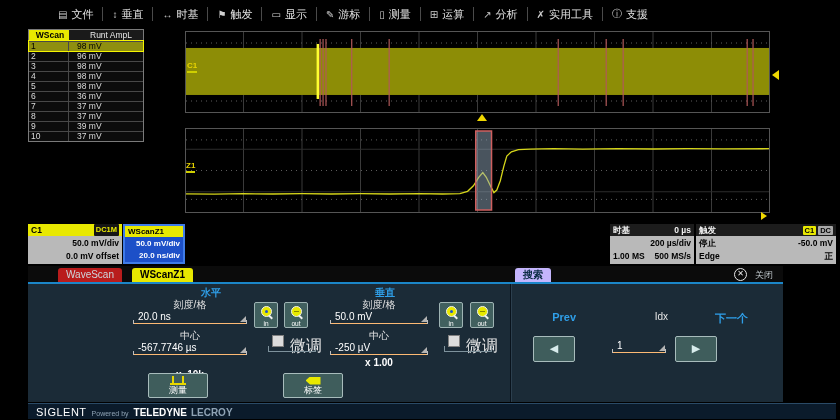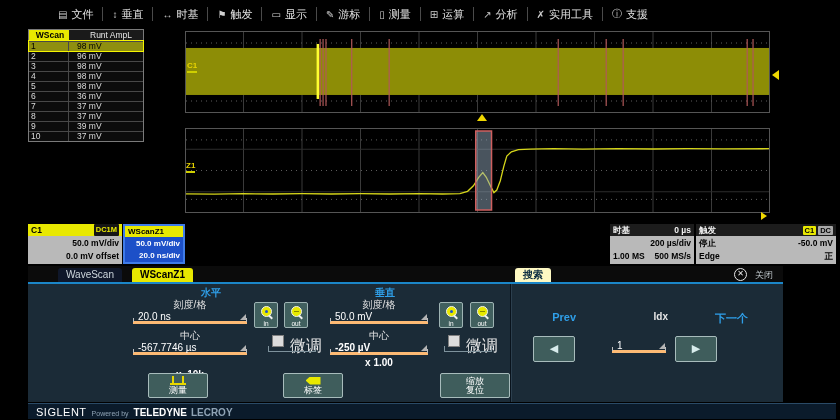--- a/index.html
+++ b/index.html
@@ -56,48 +56,48 @@
   #desc-trg{left:696px;width:140px;}
   .badge-c1{background:#e8e800;color:#000;font-size:7.5px;padding:0 2px;font-weight:bold;border-radius:1px;}
   .badge-dc{background:#a8a8a8;color:#000;font-size:7.5px;padding:0 2px;font-weight:bold;border-radius:1px;margin-left:2px;}
 
   
   #dialog{position:absolute;left:28px;top:266px;width:755px;height:136px;background:#1b2b37;}
   #tabbar{position:absolute;left:0;top:0;width:100%;height:18px;background:#0b0b0b;
           border-bottom:2px solid #1b86c8;box-sizing:border-box;}
   .tab{position:absolute;top:2px;height:14px;line-height:14px;padding:0 8px;font-size:10px;
        border-radius:3px 3px 0 0;white-space:nowrap;}
-  #tab-wavescan{left:30px;background:#0f172a;color:#cdd6dc;}
+  #tab-wavescan{left:30px;background:#b91c1c;color:#cdd6dc;}
   #tab-wscanz1{left:104px;background:#e8e800;color:#000;font-weight:bold;}
-  #tab-search{left:487px;background:#fef9c3;color:#07293f;font-weight:bold;}
+  #tab-search{left:487px;background:#c4b5fd;color:#07293f;font-weight:bold;}
   #close-btn{position:absolute;left:706px;top:2px;width:13px;height:13px;border:1.5px solid #e8e8e8;
              border-radius:50%;color:#e8e8e8;font-size:8px;line-height:10px;text-align:center;box-sizing:border-box;}
   #close-label{position:absolute;left:727px;top:3px;font-size:9px;color:#c0c8cc;}
   #search-divider{position:absolute;left:482px;top:18px;width:1px;height:118px;background:#09131c;}
   #search-divider2{position:absolute;left:483px;top:18px;width:1px;height:118px;background:#2c3f4e;}
 
   .sec-title{position:absolute;color:#2f9fe8;font-weight:bold;font-size:10px;text-align:center;}
   #title-h{left:148px;top:20px;width:70px;}
   #title-v{left:322px;top:20px;width:70px;}
   .fld-label{position:absolute;color:#e6e6e6;font-size:10px;text-align:center;}
   #h-scale-label{left:105px;top:32px;width:114px;}
   #h-center-label{left:105px;top:63px;width:114px;}
   #v-scale-label{left:302px;top:32px;width:98px;}
   #v-center-label{left:302px;top:63px;width:98px;}
 
-  .field{position:absolute;height:14px;border-bottom:3px solid #fdba74;color:#fff;font-size:10px;
+  .field{position:absolute;height:14px;border-bottom:1px solid #fdba74;color:#fff;font-size:10px;
          line-height:14px;padding-left:5px;box-sizing:border-box;}
   .field::before{content:"";position:absolute;left:0;bottom:-1px;width:1px;height:4px;background:#c0c0c0;}
   .field::after{content:"";position:absolute;right:0;bottom:-1px;width:1px;height:4px;background:#c0c0c0;}
   .field .ftri{position:absolute;right:1px;bottom:1px;width:0;height:0;
                border-left:6px solid transparent;border-bottom:6px solid #b4b4b4;}
   #h-scale-field{left:105px;top:44px;width:114px;}
   #h-center-field{left:105px;top:75px;width:114px;}
   #v-scale-field{left:302px;top:44px;width:98px;}
-  #v-center-field{left:302px;top:75px;width:98px;font-weight:bold;}
+  #v-center-field{left:302px;top:75px;width:98px;}
   #idx-field{left:584px;top:73px;width:54px;}
 
   .factor{position:absolute;color:#fff;font-size:10px;font-weight:bold;text-align:center;white-space:pre;}
   #h-factor{left:105px;top:91px;width:114px;margin-top:12px;}
   #v-factor{left:302px;top:91px;width:98px;}
 
   .zoom-btn{position:absolute;width:24px;height:26px;background:#41605f;border:1px solid #9fb4b4;
             border-radius:2px;box-sizing:border-box;}
   #h-in{left:226px;top:36px;} #h-out{left:256px;top:36px;}
   #v-in{left:411px;top:36px;} #v-out{left:442px;top:36px;}
@@ -121,21 +121,21 @@
   #btn-measure{left:120px;width:60px;}
   #btn-label{left:255px;width:60px;}
   #btn-zoomreset{left:412px;width:70px;}
   .cal-icon{position:relative;width:16px;height:7px;border-bottom:2px solid #e8d800;margin-bottom:1px;}
   .cal-icon::before{content:"";position:absolute;left:2px;top:0;width:2px;height:7px;background:#e8d800;}
   .cal-icon::after{content:"";position:absolute;right:2px;top:0;width:2px;height:7px;background:#e8d800;}
   .tag-icon{width:15px;height:8px;background:#e8e800;clip-path:polygon(30% 0,100% 0,100% 100%,30% 100%,0 50%);margin-bottom:1px;}
 
   .search-label{position:absolute;font-size:11px;font-weight:bold;color:#2f9fe8;text-align:right;}
   #prev-label{left:504px;top:45px;width:44px;}
-  #idx-label{left:580px;top:45px;width:60px;color:#e6e6e6;font-weight:bold;font-size:10px;}
+  #idx-label{left:580px;top:45px;width:60px;color:#e6e6e6;font-weight:normal;font-size:10px;}
   #next-label{left:648px;top:45px;width:72px;}
   .nav-btn{position:absolute;top:70px;width:42px;height:26px;background:#3f5d5c;border:1.5px solid #a8bcbc;
            border-radius:2px;color:#d8ecec;font-size:11px;text-align:center;line-height:23px;box-sizing:border-box;}
   #btn-prev{left:505px;} #btn-next{left:647px;}
 
   
   #statusbar{position:absolute;left:28px;top:403px;width:808px;height:16px;background:#0b1b2b;
              border-top:1px solid #2a4a66;box-sizing:border-box;display:flex;align-items:center;
              justify-content:space-between;padding:0 8px;}
   #logo{display:flex;align-items:baseline;}
@@ -433,24 +433,20 @@
     <div class="bracket" id="v-bracket"></div>
 
     <div class="act-btn" id="btn-measure">
       <span class="cal-icon"></span>
       <span>测量</span>
     </div>
     <div class="act-btn" id="btn-label">
       <span class="tag-icon"></span>
       <span>标签</span>
     </div>
-    <div class="act-btn" id="btn-zoomreset">
-      <span>缩放</span>
-      <span>复位</span>
-    </div>
 
     <div class="search-label" id="prev-label">Prev</div>
     <div class="search-label" id="idx-label">Idx</div>
     <div class="search-label" id="next-label">下一个</div>
     <div class="nav-btn" id="btn-prev">
       <span>◀</span>
     </div>
     <div class="field" id="idx-field">
       <span>1</span><span class="ftri"></span>
     </div>

